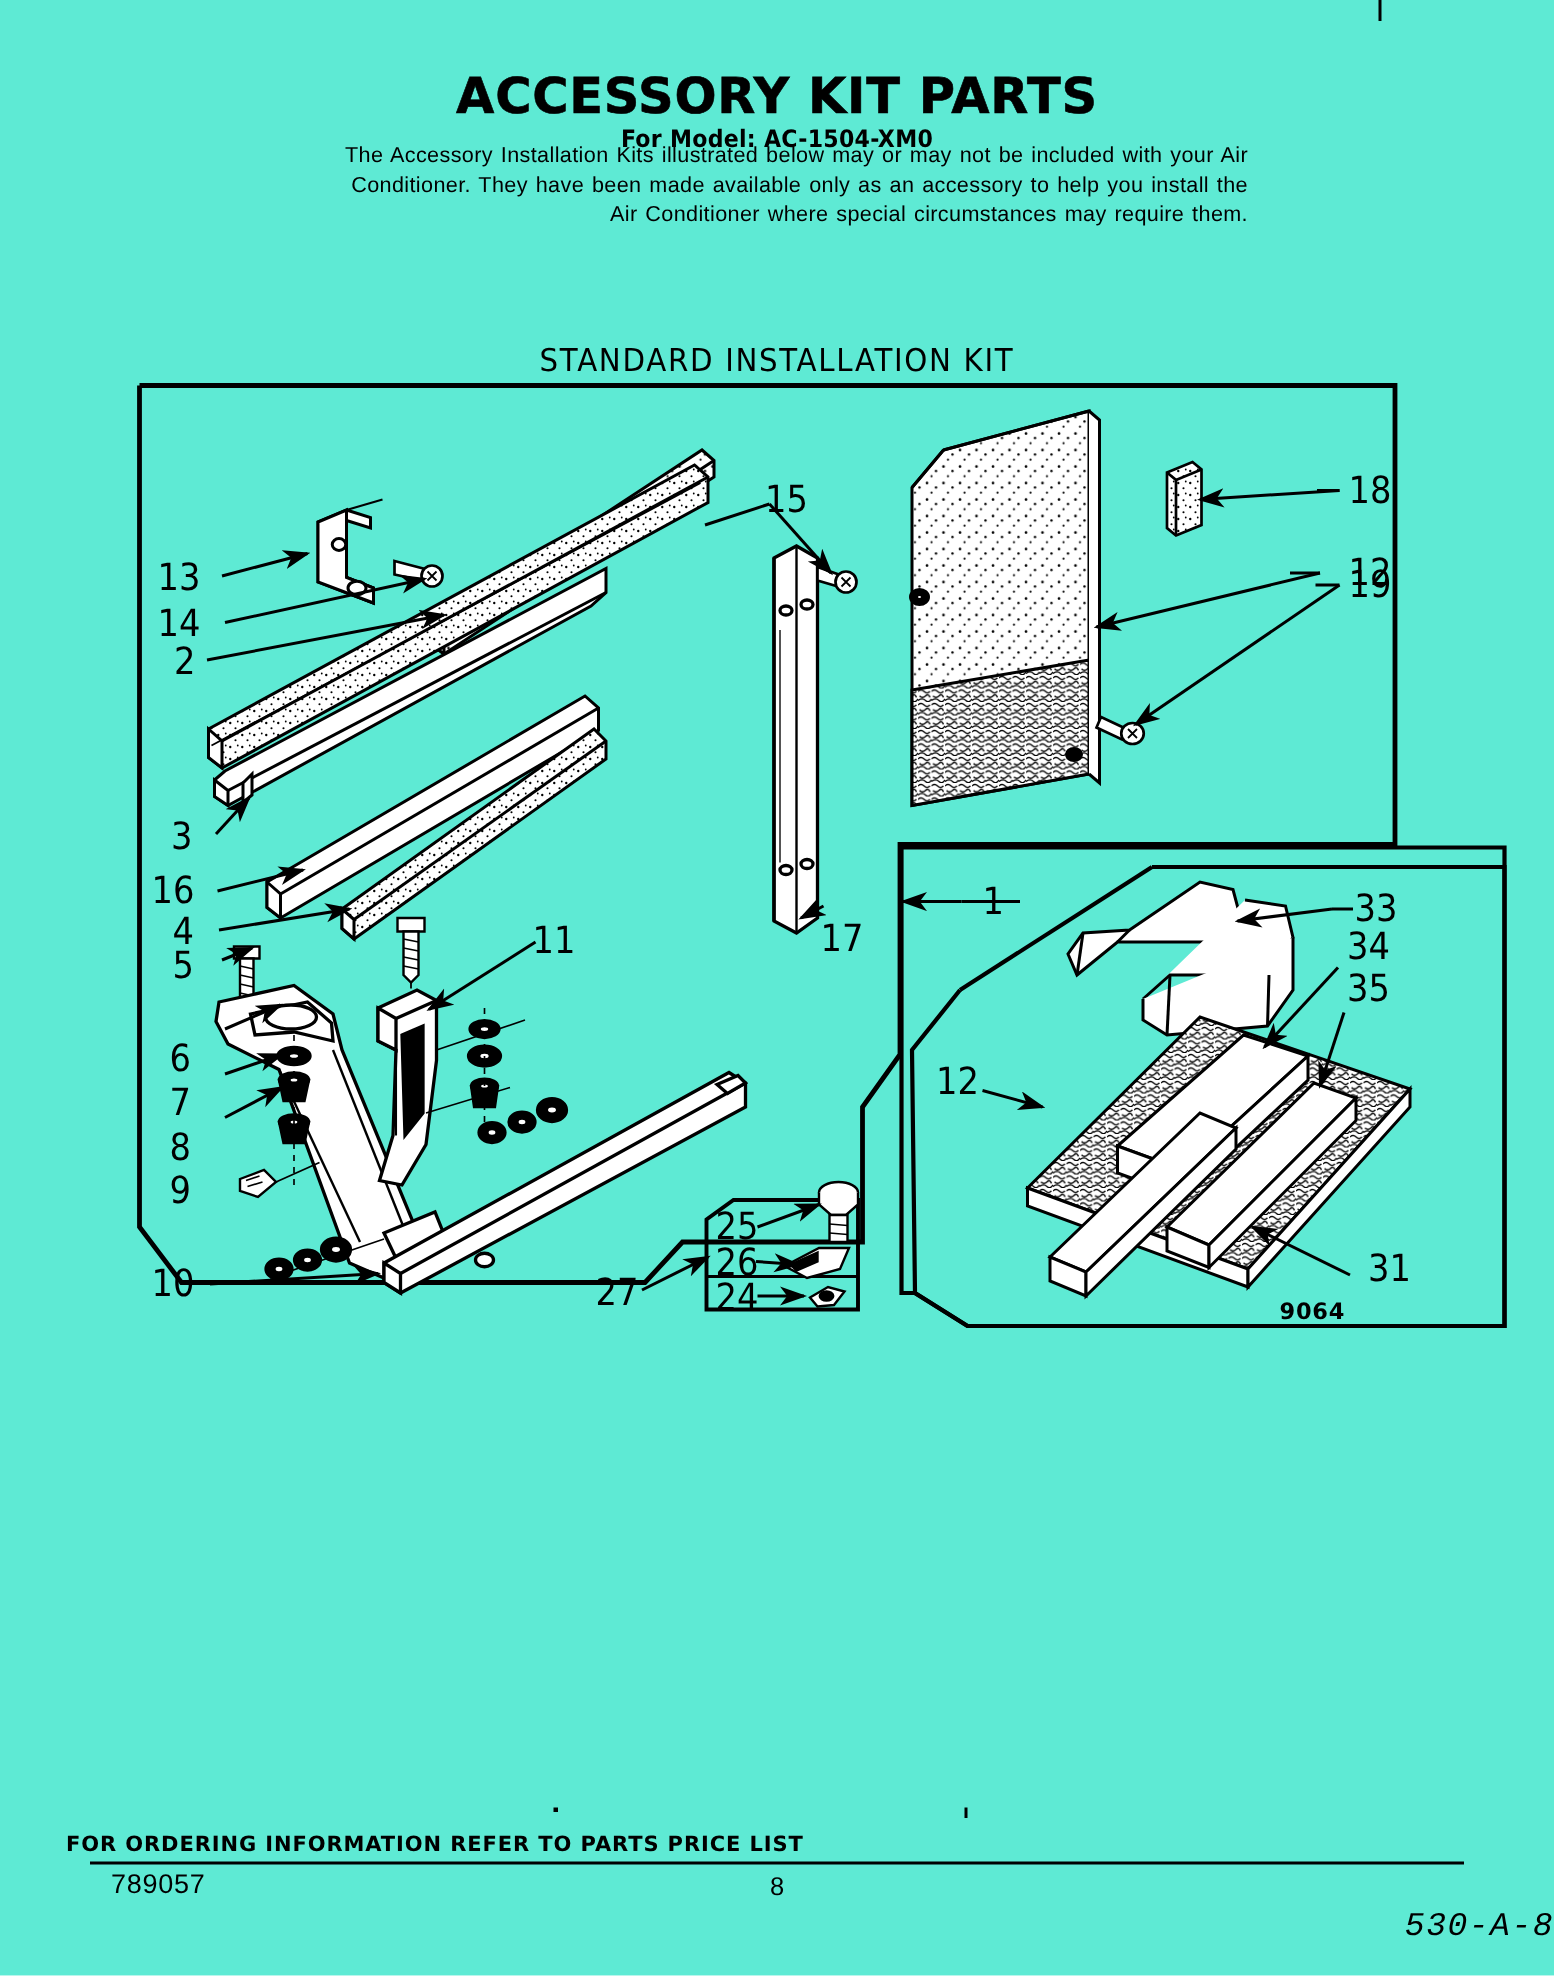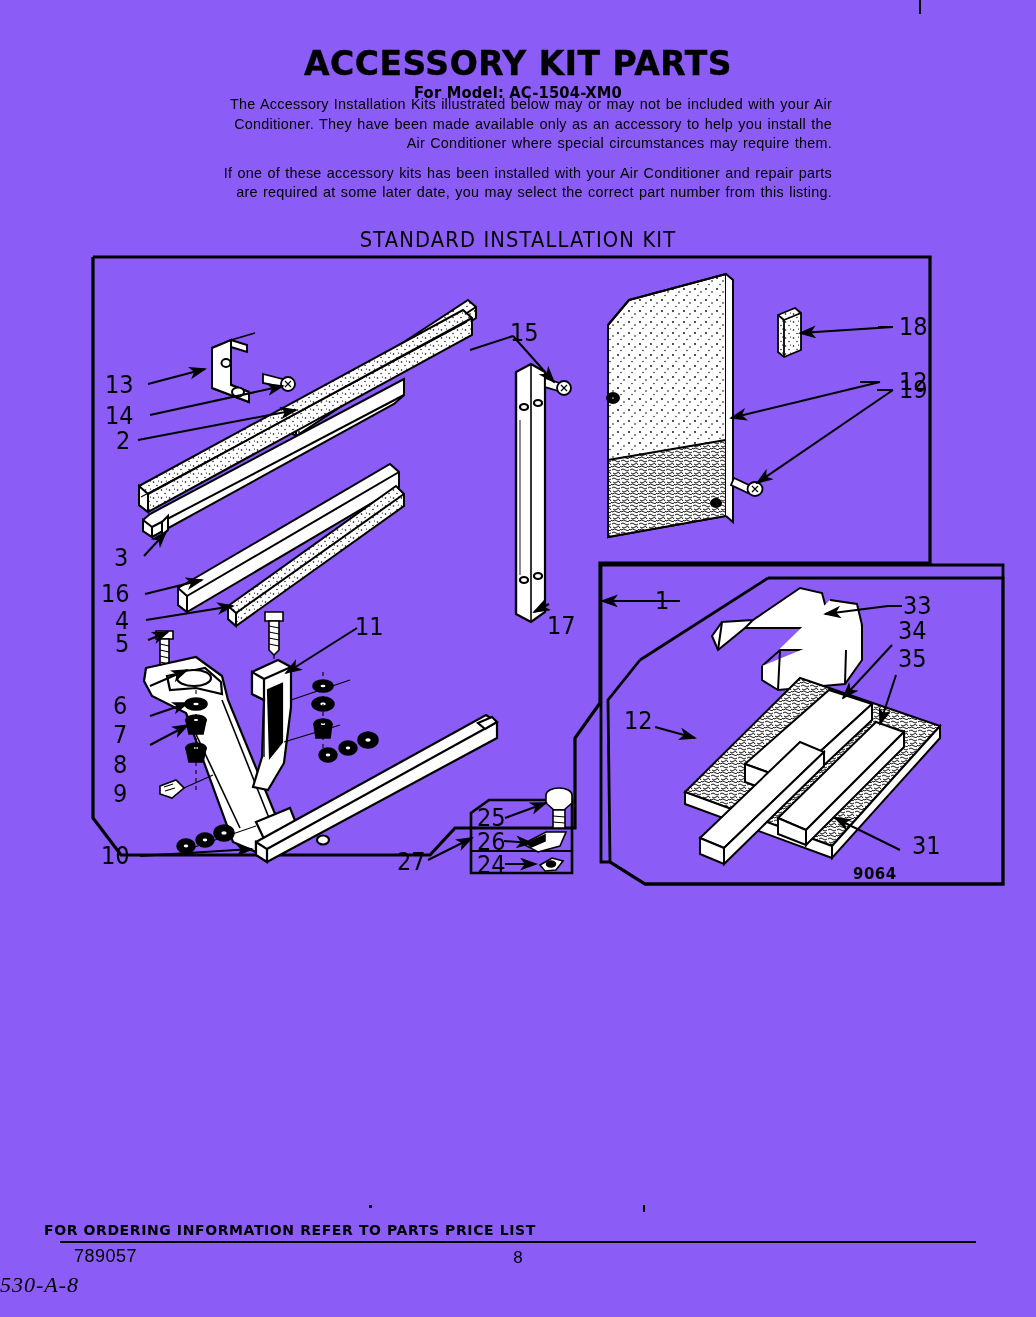--- a/index.html
+++ b/index.html
@@ -9,21 +9,21 @@
     background: #ffffff;
   }
   body {
     font-family: "Liberation Sans", sans-serif;
     color: #000000;
   }
   #page {
     position: relative;
     width: 1036px;
     height: 1317px;
-    background: #8b5cf6;
+    background: #5eead4;
     overflow: hidden;
   }
   
   #header-block {
     position: absolute;
     left: 0;
     top: 46px;
     width: 1036px;
     text-align: center;
   }
@@ -138,22 +138,22 @@
     width: 1036px;
     text-align: center;
     font-family: "Liberation Sans", sans-serif;
     font-size: 17px;
   }
   #hand-mark {
     position: absolute;
     left: 0;
     top: 1272px;
     width: 1036px;
-    text-align: left;
-    font-family: Liberation Serif, serif;
+    text-align: right;
+    font-family: Liberation Mono, monospace;
     font-style: italic;
     font-size: 22px;
     letter-spacing: 1px;
   }
   .tick {
     position: absolute;
     background: #000;
   }
 </style>
 </head>
@@ -161,21 +161,20 @@
 
 <div id="page">
 
   <div id="header-block">
     <div id="doc-title">ACCESSORY KIT PARTS</div>
     <div id="model-line">For Model: AC-1504-XM0</div>
   </div>
 
   <div id="intro-block">
     <p class="para">The Accessory Installation Kits illustrated below may or may not be included with your Air Conditioner. They have been made available only as an accessory to help you install the Air Conditioner where special circumstances may require them.</p>
-    <p class="para">If one of these accessory kits has been installed with your Air Conditioner and repair parts are required at some later date, you may select the correct part number from this listing.</p>
   </div>
 
   <div id="section-title">STANDARD INSTALLATION KIT</div>
 
   <div id="diagram-area">
   <svg id="diagram-svg" width="1036" height="1317" viewBox="0 0 1036 1317" xmlns="http://www.w3.org/2000/svg">
     <defs>
 
       <pattern id="foam" width="9" height="9" patternUnits="userSpaceOnUse">
         <rect width="9" height="9" fill="#fff"></rect>

